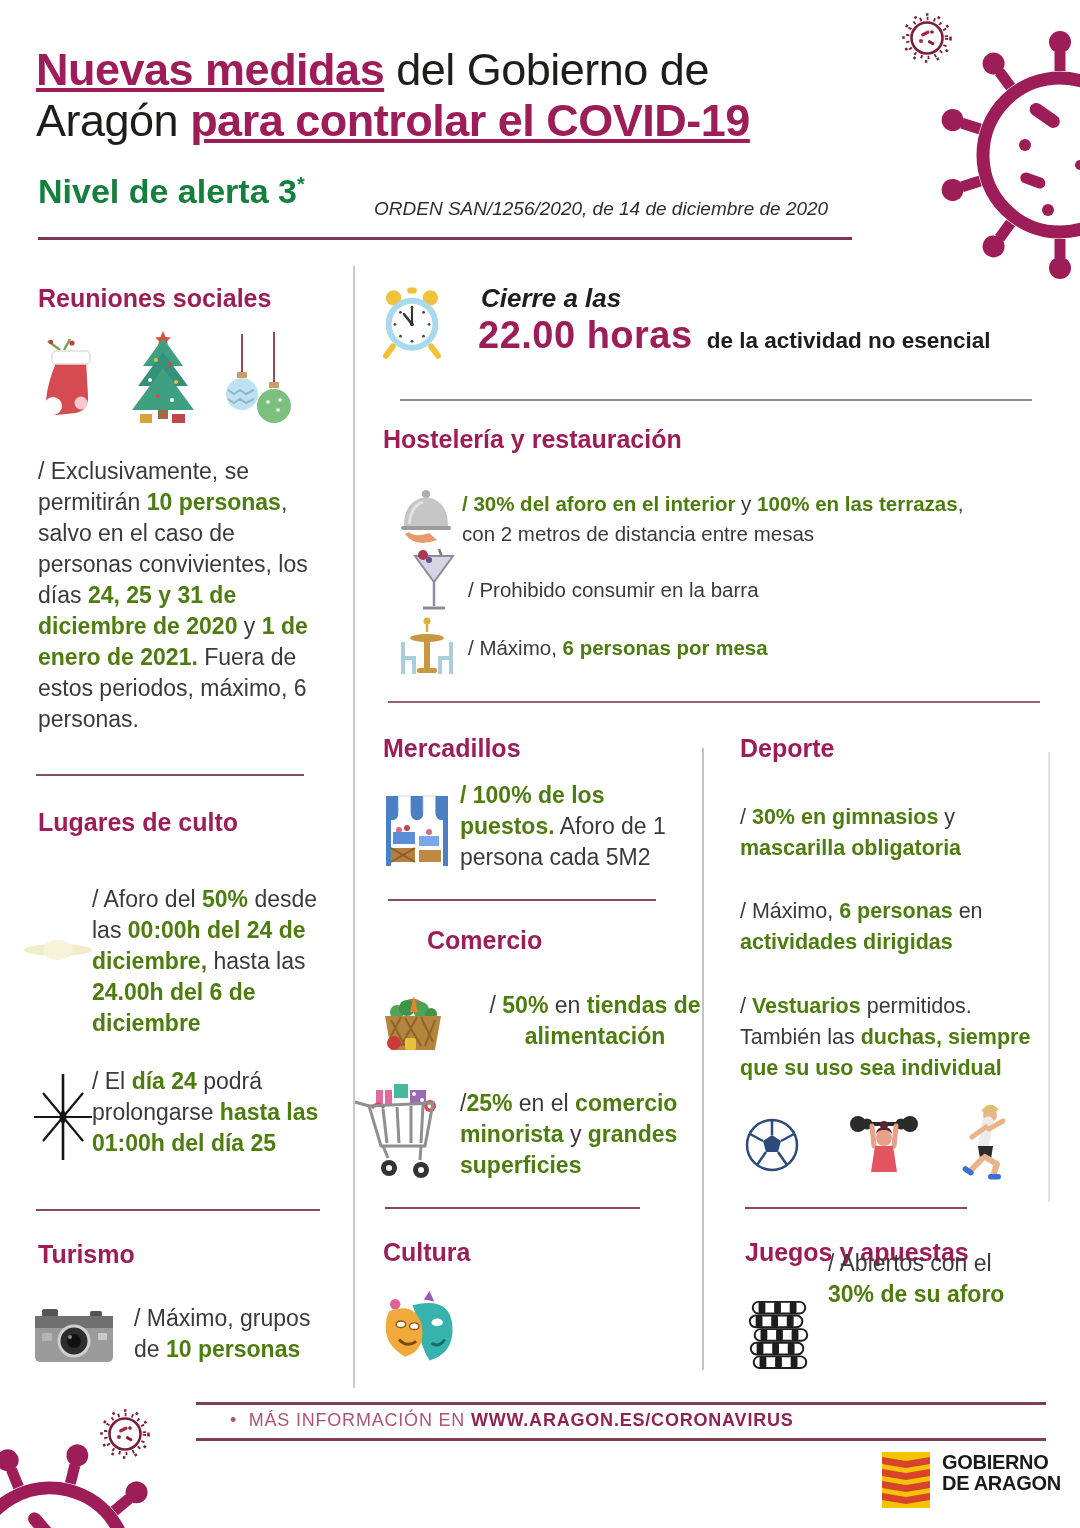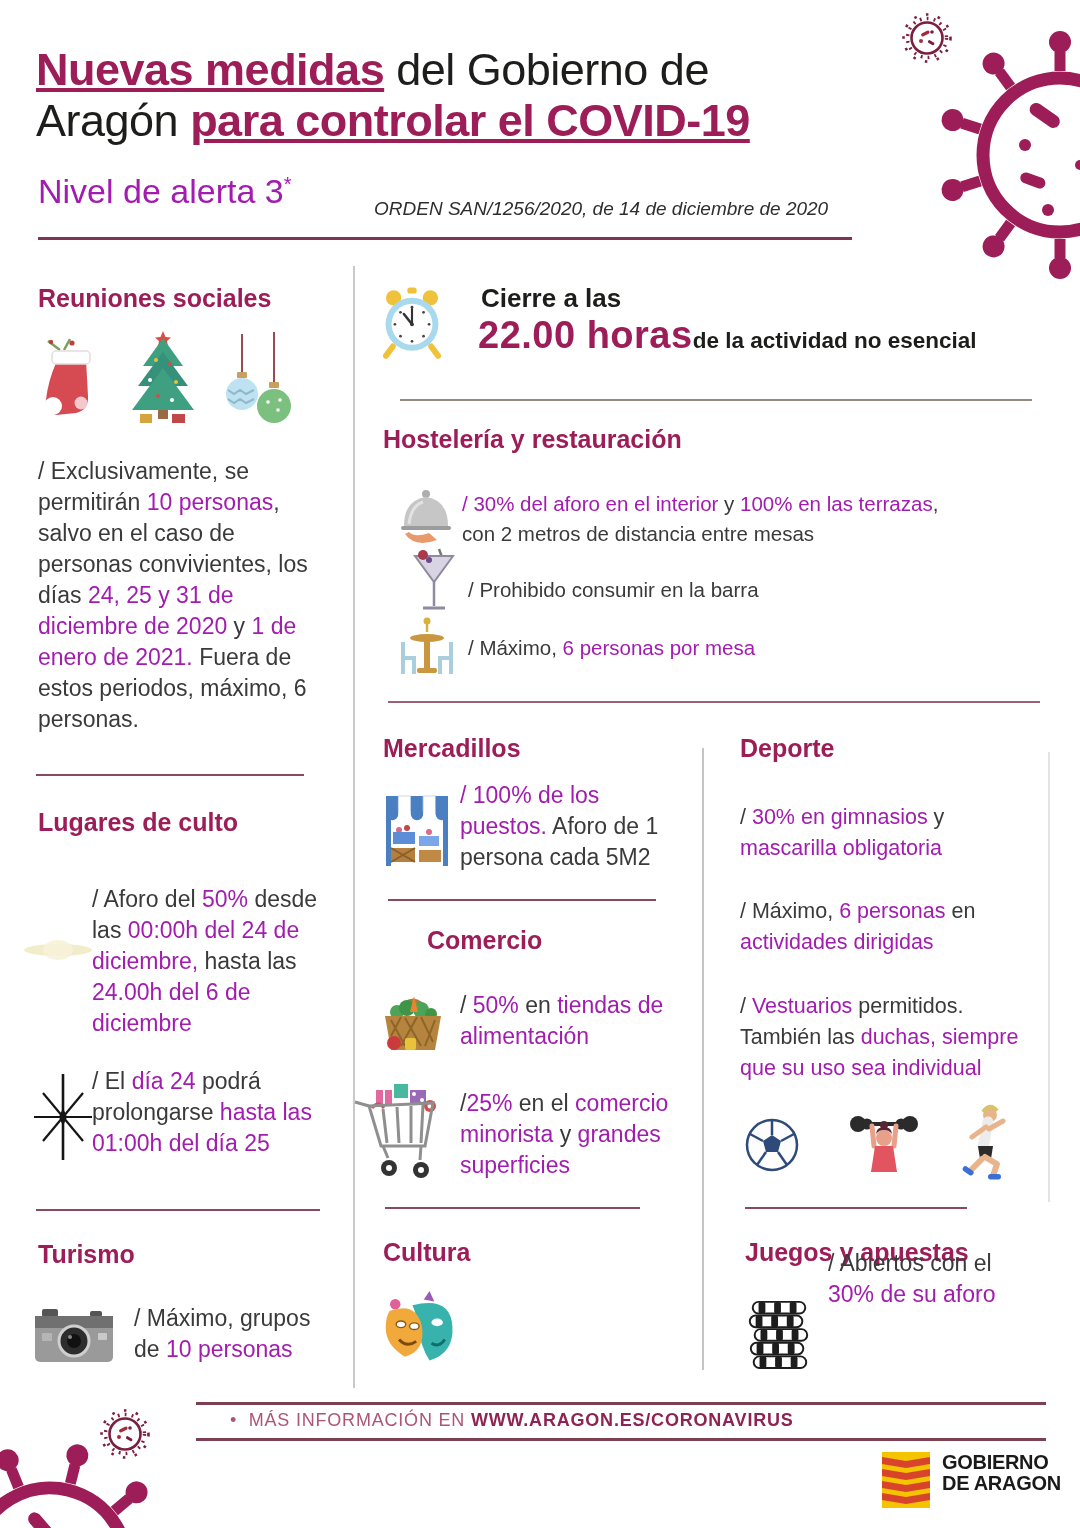--- a/index.html
+++ b/index.html
@@ -1,32 +1,32 @@
 <!DOCTYPE html>
 <html><head>
 <meta charset="utf-8">
 <style>
   html,body{margin:0;padding:0;background:#ffffff;}
   .page{position:relative;width:1080px;height:1528px;background:#ffffff;overflow:hidden;
         font-family:"Liberation Sans", sans-serif;}
   .abs{position:absolute;}
   .h1{font-size:45px;line-height:1.14;color:#1d1d1b;font-weight:400;letter-spacing:-0.5px;}
   .h1 .bold{font-weight:700;color:#9c1d57;text-decoration:underline;}
-  .alert{font-size:34px;color:#a21caf;font-weight:400;}
+  .alert{font-size:34px;color:#15803d;font-weight:700;}
   .alert sup{font-size:20px;}
   .order{font-size:19px;font-style:italic;color:#2e2e2e;}
   .sec{font-size:25px;font-weight:700;color:#9c1d57;letter-spacing:0;}
   .body{font-size:23px;line-height:1.35;color:#3a3a3a;white-space:pre-line;}
-  .body .b{font-weight:400;color:#a21caf;}
+  .body .b{font-weight:700;color:#4d7c0f;}
   .hostbody{font-size:20.5px;line-height:1.46;}
   .depbody{font-size:21.5px;line-height:1.44;}
   .rule{position:absolute;background:#8a4a5c;}
   .vrule{position:absolute;background:#c9c9c9;}
   .closure-prefix{font-size:26px;font-weight:700;color:#1d1d1b;}
-  .closure-line{display:flex;align-items:baseline;}
+  .closure-line{display:flex;align-items:baseline;gap:14px;}
   .closure-time{font-size:38px;font-weight:700;color:#9c1d57;letter-spacing:0.5px;}
   .closure-suffix{font-size:22.5px;font-weight:700;color:#1d1d1b;}
   .finfo{font-size:18px;letter-spacing:0.8px;color:#ad5576;font-weight:400;}
   .finfo .url{font-weight:700;color:#8f2353;}
   .logo-text{font-size:20px;font-weight:700;line-height:1.05;color:#1a1a1a;letter-spacing:-0.3px;}
   svg{display:block;}
 </style>
 </head>
 <body>
 
@@ -247,21 +247,21 @@
           <circle cx="37.5" cy="64" r="1.6"></circle>
           <circle cx="24" cy="58" r="1.6"></circle>
         <circle cx="17.5" cy="44" r="1.6"></circle>
           <circle cx="24" cy="30" r="1.6"></circle>
       </g>
       <line x1="37.5" y1="44" x2="28" y2="32" stroke="#333333" stroke-width="3" stroke-linecap="round"></line>
       <line x1="37.5" y1="44" x2="37.5" y2="26" stroke="#333333" stroke-width="2.5" stroke-linecap="round"></line>
       <circle cx="37.5" cy="44" r="2.2" fill="#333333"></circle>
     </svg>
   </div>
-  <div class="abs closure-prefix" style="left:481px;top:283px;">Cierre a las</div>
+  <div class="abs closure-prefix" style="left:481px;top:283px;font-style:italic;">Cierre a las</div>
   <div class="abs closure-line" style="left:478px;top:314px;">
     <span class="closure-time">22.00 horas</span>
     <span class="closure-suffix">de la actividad no esencial</span>
   </div>
   <div class="rule" style="left:400px;top:399px;width:632px;height:2px;background:#94897f;"></div>
 
   <div class="abs sec" style="left:383px;top:425px;">Hostelería y restauración</div>
 
   <div class="abs" style="left:397px;top:486px;">
     <svg width="58" height="64" viewBox="0 0 58 64">
@@ -345,21 +345,21 @@
         <circle cx="30" cy="24" r="8" fill="#3f9447"></circle>
       <circle cx="44" cy="26" r="8" fill="#4da457"></circle>
         <circle cx="54" cy="30" r="6" fill="#3f9447"></circle>
       <polygon points="37,12 41,28 33,28" fill="#e8852e"></polygon>
       <path d="M8,32 L64,32 L58,66 L14,66 Z" fill="#b5853f"></path>
       <path d="M14,36 L28,62 M28,34 L44,62 M44,33 L56,58 M58,36 L48,62 M40,33 L24,62 M24,33 L14,52" stroke="#8f6527" stroke-width="2"></path>
       <circle cx="17" cy="59" r="7" fill="#cc3b3b"></circle>
       <rect x="28" y="54" width="11" height="12" rx="2" fill="#e8c23a"></rect>
     </svg>
   </div>
-  <div class="abs body" style="left:460px;top:990px;width:270px;"><span>/ </span><span class="b">50%</span><span> en </span><span class="b">tiendas de
+  <div class="abs body" style="left:460px;top:990px;width:270px;text-align:center;"><span>/ </span><span class="b">50%</span><span> en </span><span class="b">tiendas de
 alimentación</span></div>
 
   <div class="abs" style="left:352px;top:1082px;">
     <svg width="98" height="102" viewBox="0 0 98 102">
       <rect x="24" y="8" width="16" height="16" fill="#e06a9f"></rect>
       <rect x="42" y="2" width="14" height="14" fill="#49b8a0"></rect>
       <rect x="58" y="8" width="16" height="15" fill="#9a6ab8"></rect>
       <circle cx="62" cy="12" r="2" fill="#ffffff"></circle>
         <circle cx="70" cy="18" r="2" fill="#ffffff"></circle>
       <line x1="32" y1="8" x2="32" y2="24" stroke="#ffffff" stroke-width="2"></line>

